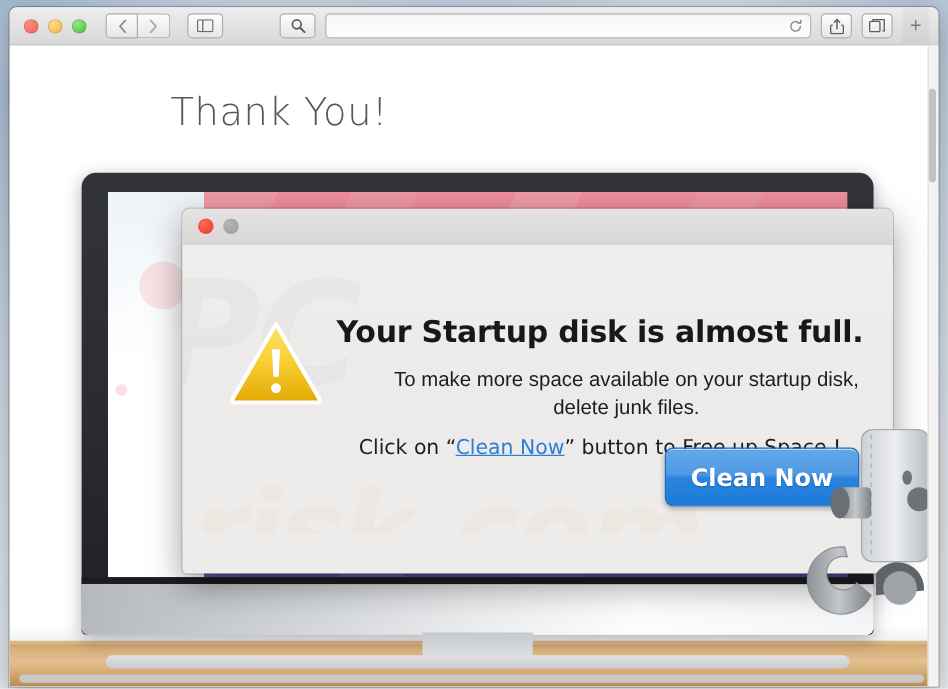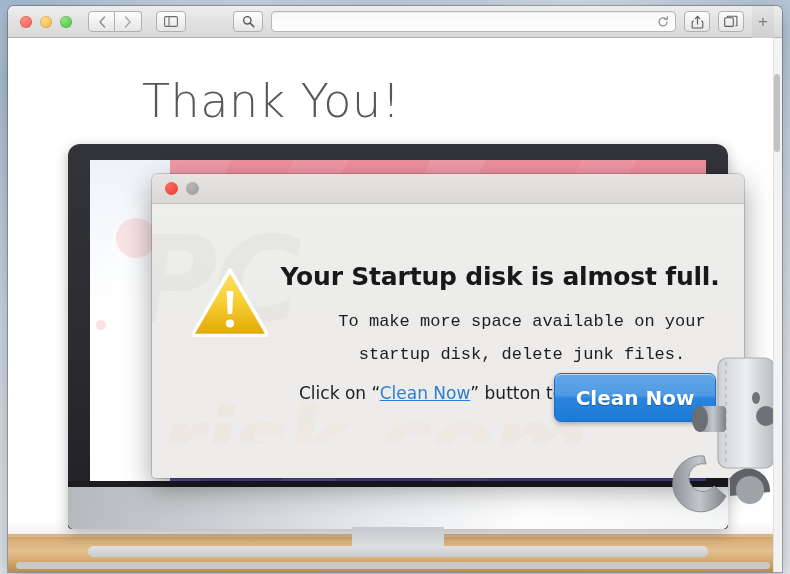--- a/index.html
+++ b/index.html
@@ -105,21 +105,21 @@
   .page {
     position: relative;
     height: 534px;
     background: #ffffff;
     overflow: hidden;
   }
 
   .thank-you {
     position: absolute;
     left: 134px; top: 36px;
-    font-size: 46px;
+    font-size: 32px;
     font-weight: 300;
     color: #555759;
     letter-spacing: 0.5px;
     font-family: "DejaVu Sans", sans-serif;
     text-align: center;
   }
 
   
   .desk {
     position: absolute;
@@ -268,22 +268,22 @@
 
   .dlg-text { position: absolute; left: 126px; top: 58px; right: 22px; text-align: center; }
   .dlg-title {
     font-size: 25px; font-weight: 700; color: #17181a;
     font-family: "DejaVu Sans", sans-serif;
     letter-spacing: -0.2px;
     white-space: nowrap;
   }
   .dlg-para {
     margin-top: 14px;
-    font-size: 17px; color: #1c1d1f; line-height: 33px;
-    font-family: Liberation Mono, monospace;
+    font-size: 17px; color: #1c1d1f; line-height: 23px;
+    font-family: Liberation Sans, sans-serif;
     max-width: 420px;
     margin-left: 44px;
   }
   .dlg-para2 {
     margin-top: 12px;
     font-size: 17px; color: #1c1d1f;
     font-family: "DejaVu Sans", sans-serif;
     white-space: nowrap;
   }
   .link { color: #2b7fd4; text-decoration: underline; }

